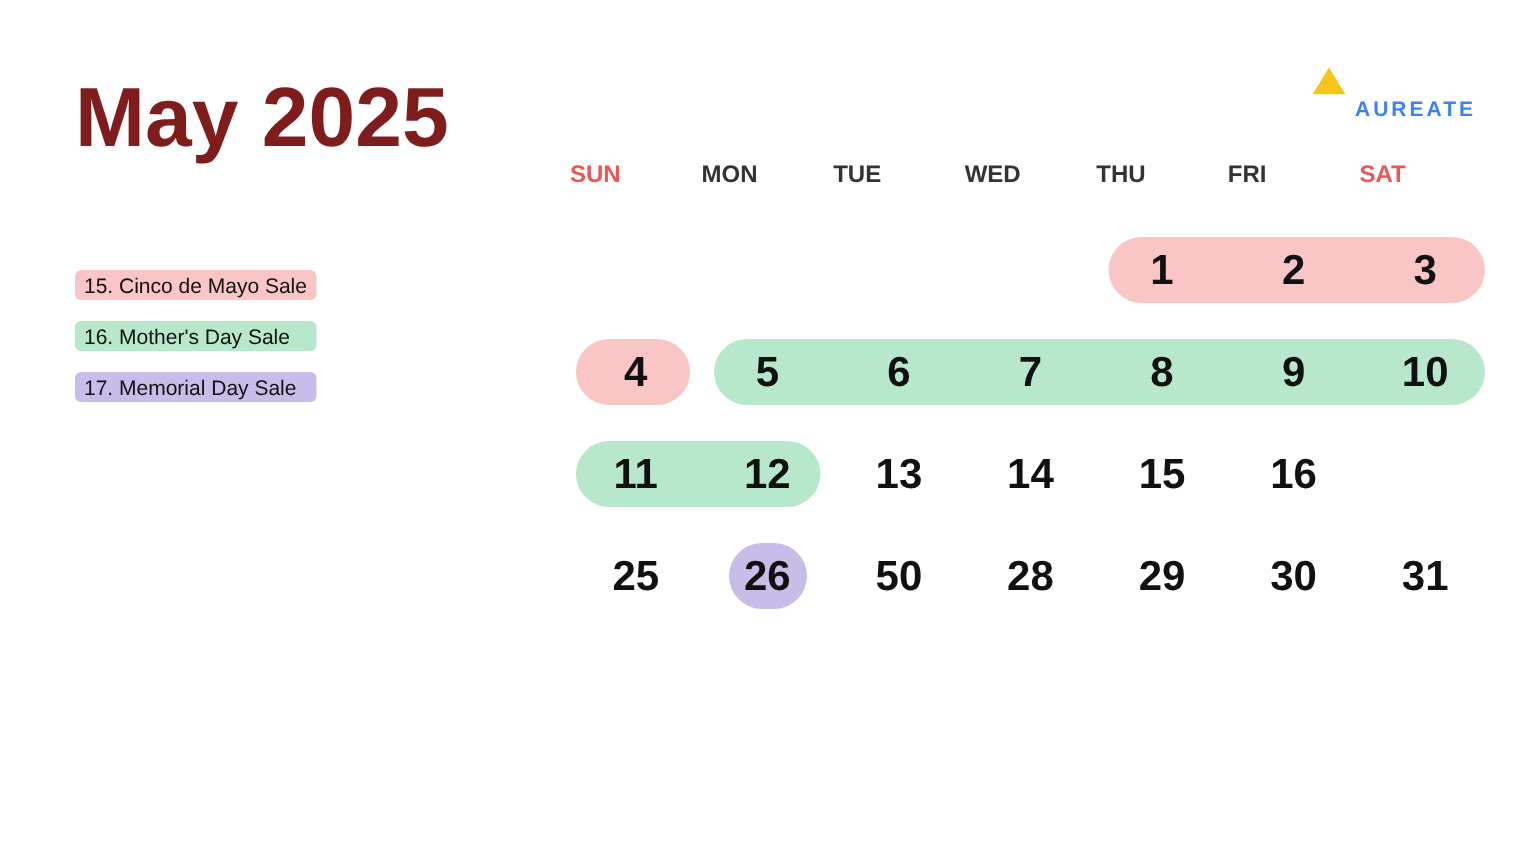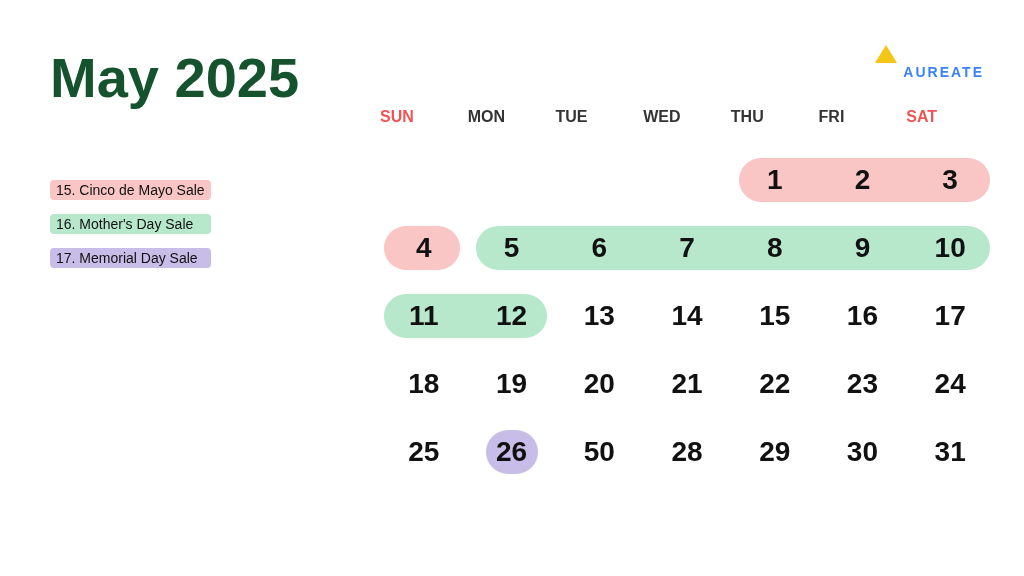--- a/index.html
+++ b/index.html
@@ -38,21 +38,21 @@
       font-weight: 900;
       letter-spacing: 2px;
       color: #3b82f6;
       margin-top: 36px;
     }
 
     
     .page-title {
       font-size: 56px;
       font-weight: 900;
-      color: #14532d;
+      color: #7f1d1d;
       margin-top: 10px;
       line-height: 1;
     }
 
     
     .legend {
       position: absolute;
       top: 180px;
       left: 50px;
       display: flex;
@@ -260,48 +260,22 @@
           </div>
         <div class="day-cell">
             <span class="day-num">14</span>
           </div>
         <div class="day-cell">
             <span class="day-num">15</span>
           </div>
         <div class="day-cell">
             <span class="day-num">16</span>
           </div>
-        <div class="day-cell">
-            <span class="day-num">17</span>
-          </div>
       </div>
 
-      <div class="calendar-row">
-        <div class="day-cell">
-            <span class="day-num">18</span>
-          </div>
-        <div class="day-cell">
-            <span class="day-num">19</span>
-          </div>
-        <div class="day-cell">
-            <span class="day-num">20</span>
-          </div>
-        <div class="day-cell">
-            <span class="day-num">21</span>
-          </div>
-        <div class="day-cell">
-            <span class="day-num">22</span>
-          </div>
-        <div class="day-cell">
-            <span class="day-num">23</span>
-          </div>
-        <div class="day-cell">
-            <span class="day-num">24</span>
-          </div>
-      </div>
 
       <div class="calendar-row">
         <div class="day-cell">
             <span class="day-num">25</span>
           </div>
         <div class="day-cell">
           <div class="cell-highlight purple"></div>
           <span class="day-num">26</span>
         </div>
         <div class="day-cell">

